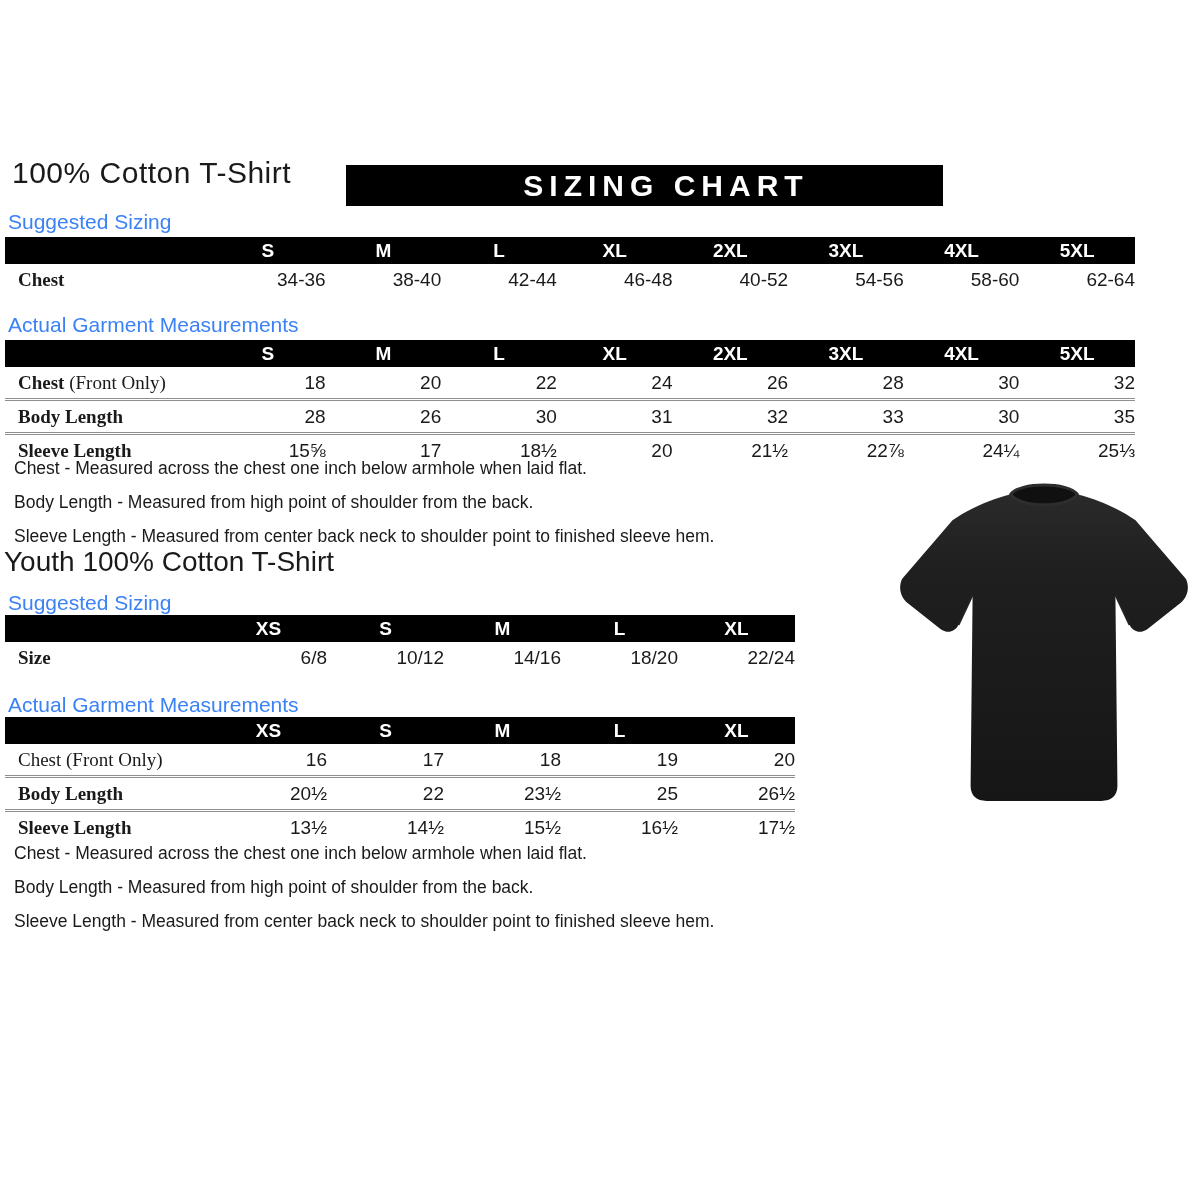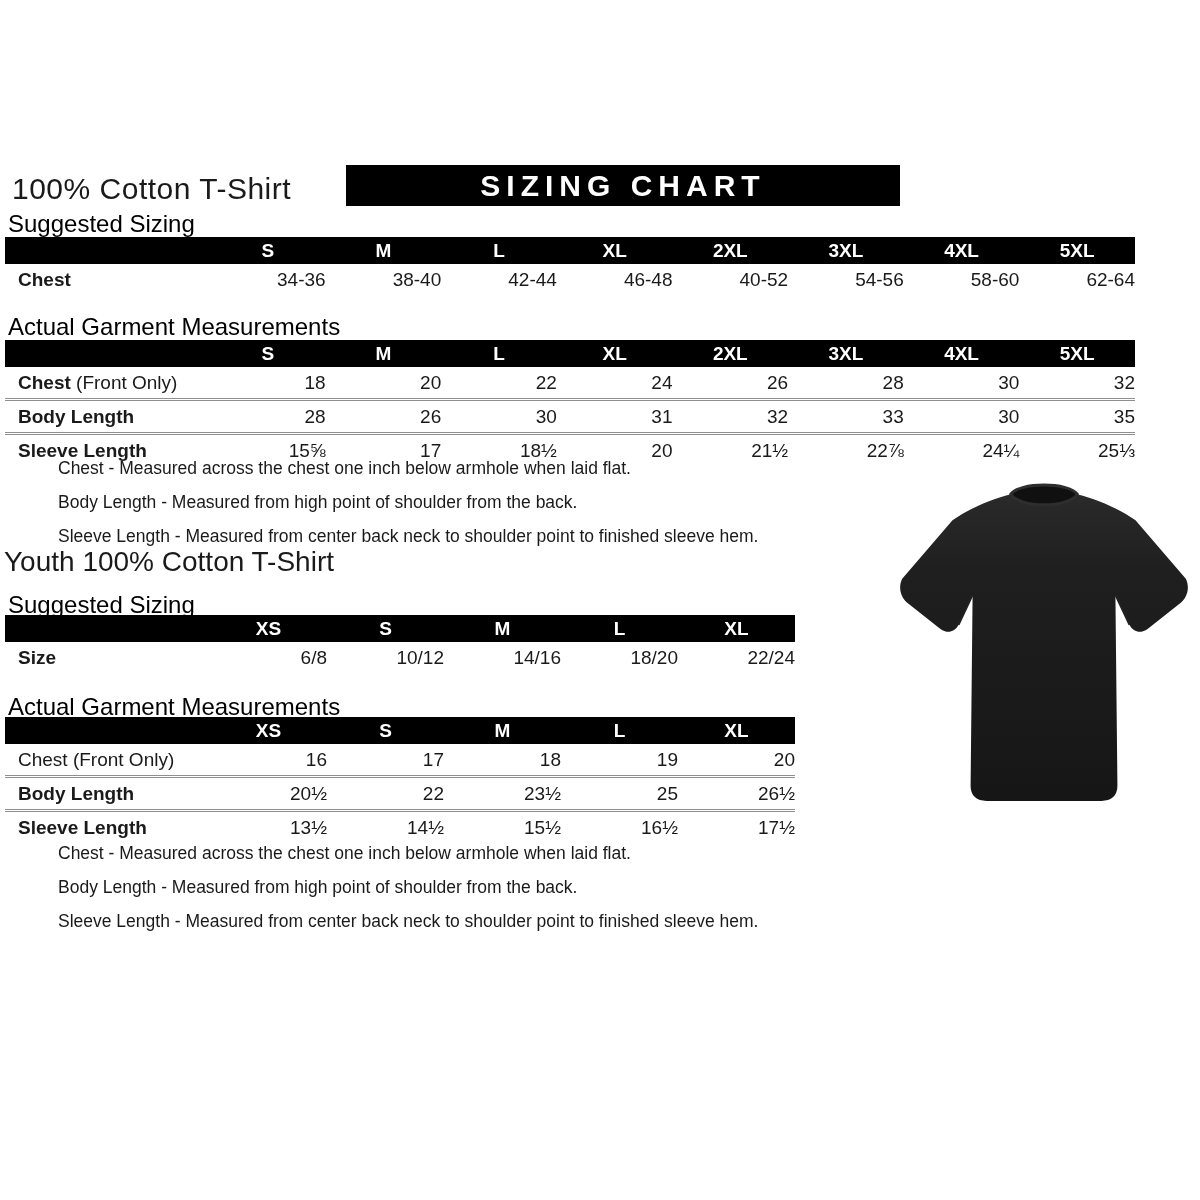--- a/index.html
+++ b/index.html
@@ -1,45 +1,45 @@
 <!DOCTYPE html>
 <html><head>
 <meta charset="utf-8">
 <style>
   html,body{margin:0;padding:0;background:#fff;}
   body{font-family:"Liberation Sans", sans-serif;color:#1a1a1a;}
   .page{position:relative;width:1200px;height:1200px;background:#ffffff;overflow:hidden;}
 
-  .adult-title{position:absolute;left:12px;top:172px;font-size:30px;font-weight:400;letter-spacing:0.5px;}
+  .adult-title{position:absolute;left:12px;top:156px;font-size:30px;font-weight:400;letter-spacing:0.5px;}
   .banner{position:absolute;left:346px;top:165px;width:554px;height:41px;background:#000;color:#fff;
-          display:flex;align-items:center;justify-content:center;font-weight:bold;font-size:30px;letter-spacing:6px;}
-  .sec-label{position:absolute;font-size:24px;color:#000000;}
+          display:flex;align-items:center;justify-content:center;font-weight:bold;font-size:30px;letter-spacing:6px;padding-left:43px;}
+  .sec-label{position:absolute;font-size:21px;color:#3b82f6;}
   .lbl-sugg1{left:8px;top:210px;}
   .lbl-act1{left:8px;top:313px;}
   .youth-title{position:absolute;left:4px;top:546px;font-size:28px;font-weight:normal;}
   .lbl-sugg2{left:8px;top:591px;}
   .lbl-act2{left:8px;top:693px;}
 
   table{border-collapse:collapse;table-layout:fixed;position:absolute;}
   .t1{left:5px;top:237px;width:1130px;}
   .t2{left:5px;top:340px;width:1130px;}
   .t3{left:5px;top:615px;width:790px;}
   .t4{left:5px;top:717px;width:790px;}
   col.lblcol{width:205px;}
   .t th{background:#000;color:#fff;font-weight:bold;font-size:19px;height:27px;text-align:center;padding:0;}
   .t td{font-size:19px;text-align:right;height:31px;padding:0;vertical-align:middle;}
-  .t td.rowlbl{text-align:left;padding-left:13px;}
+  .t td.rowlbl{text-align:left;padding-left:13px;font-family:Liberation Serif, serif;}
   .bold{font-weight:bold;}
   .t2 tr.rsep td, .t4 tr.rsep td{border-bottom:3px double #8f8f8f;}
   .lblnote{font-weight:400;}
 
   .notes{position:absolute;font-size:17.5px;}
   .notes1{left:14px;top:458px;}
   .notes2{left:14px;top:843px;}
-  .notes div{margin-bottom:13px;white-space:nowrap;margin-left:44px;}
+  .notes div{margin-bottom:13px;white-space:nowrap;}
 
   .tshirt-wrap{position:absolute;left:888px;top:466px;width:310px;height:352px;}
 </style>
 </head>
 <body>
 
 <div class="page">
 
   <div class="adult-title">100% Cotton T-Shirt</div>
   <div class="banner">SIZING CHART</div>

